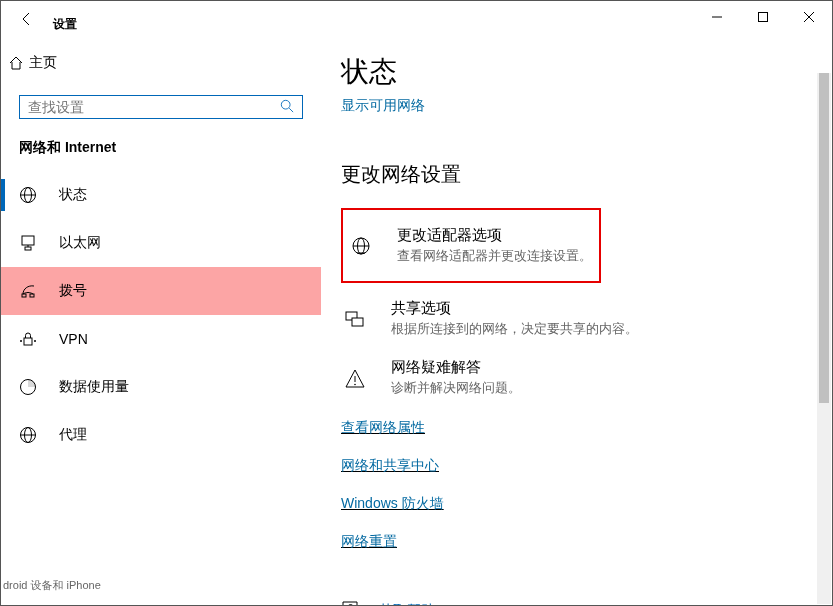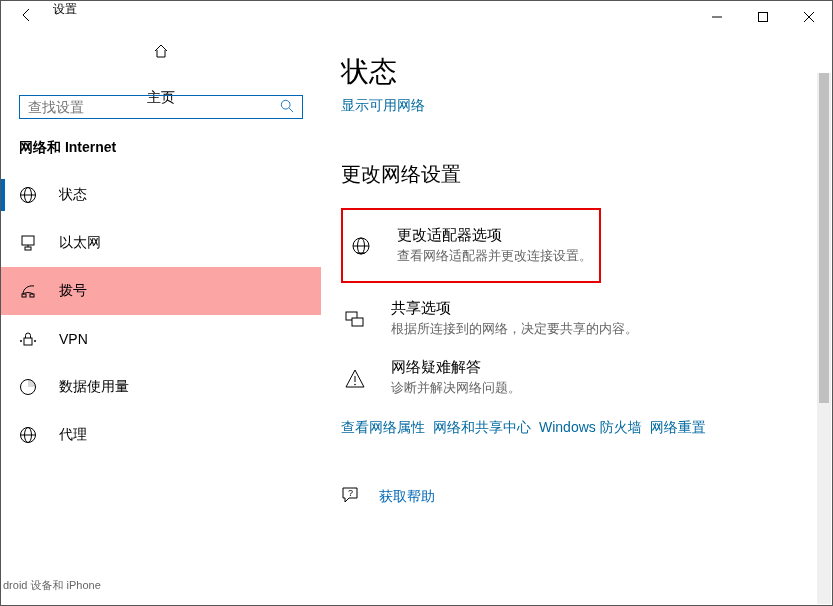--- a/index.html
+++ b/index.html
@@ -1,47 +1,47 @@
 <!DOCTYPE html>
 <html><head>
 <meta charset="utf-8">
 <style>
   * { box-sizing: border-box; margin: 0; padding: 0; }
   body { font-family: "Microsoft YaHei", "Segoe UI", sans-serif; font-size: 14px; color: #000; background: #fff; }
   .window { width: 833px; height: 606px; border: 1px solid #555; position: relative; display: flex; flex-direction: column; overflow: hidden; }
-  .titlebar { height: 32px; display: flex; align-items: flex-start; padding-left: 12px; }
+  .titlebar { height: 32px; display: flex; align-items: flex-end; padding-left: 12px; font-weight: bold; }
   .back-btn { width: 28px; height: 28px; display: flex; align-items: center; justify-content: center; font-size: 16px; cursor: pointer; }
   .title { margin-left: 12px; font-size: 12px; }
   .win-controls { margin-left: auto; display: flex; }
   .win-btn { width: 46px; height: 32px; display: flex; align-items: center; justify-content: center; cursor: pointer; }
   .win-btn svg { width: 10px; height: 10px; }
   .body { flex: 1; display: flex; overflow: hidden; }
   .sidebar { width: 320px; padding: 10px 0 0 0; display: flex; flex-direction: column; overflow-y: auto; }
-  .home-row { display: flex; align-items: center; height: 40px; padding: 0 6px; gap: 30px; cursor: pointer; margin-bottom: 12px; flex-direction: column; }
+  .home-row { display: flex; align-items: center; height: 40px; padding: 0 6px; gap: 4px; cursor: pointer; margin-bottom: 12px; }
   .home-row .icon { width: 18px; display:flex; justify-content:center; }
   .search-wrap { padding: 0 18px 20px 18px; }
   .search-box { width: 100%; height: 24px; border: 1px solid #0067b8; display: flex; align-items: center; padding: 0 8px; }
   .search-box input { flex: 1; border: none; outline: none; font-size: 14px; font-family: inherit; color: #666; background: transparent; }
   .search-box .sicon { color: #0067b8; }
   .group-label { padding: 0 18px 14px 18px; font-weight: 600; font-size: 14px; }
   .nav { display: flex; flex-direction: column; }
   .nav-item { display: flex; align-items: center; height: 48px; padding: 0 18px; gap: 22px; cursor: pointer; position: relative; }
   .nav-item .icon { width: 18px; display:flex; justify-content:center; align-items:center; }
   .nav-item.active::before { content: ""; position: absolute; left: 0; top: 8px; bottom: 8px; width: 4px; background: #0067b8; }
   .nav-item.selected { background: #fca5a5; }
   .main { flex: 1; padding: 20px 30px 0 20px; overflow-y: auto; position: relative; }
   .page-title { font-size: 28px; font-weight: 400; margin-bottom: 6px; }
   .link { color: #0369a1; cursor: pointer; font-size: 14px; display: inline-block; }
   .section-title { font-size: 20px; margin: 46px 0 20px 0; }
   .option-row { display: flex; gap: 24px; padding: 10px 2px; cursor: pointer; align-items: center; }
   .option-row .icon { width: 24px; padding-top: 2px; display:flex; justify-content:center; }
   .option-row .txt .t { font-size: 15px; }
   .option-row .txt .d { font-size: 13px; color: #666; margin-top: 2px; }
   .highlight-box { border: 2px solid #e60000; padding: 6px 4px; margin-bottom: 6px; width: 260px; }
-  .links-block { margin-top: 12px; display: flex; flex-direction: row; gap: 8px; font-size:14px; }
+  .links-block { margin-top: 12px; display: flex; flex-direction: column; gap: 20px; font-size:14px;text-decoration:underline; }
   .help-row { display:flex; align-items:center; gap:18px; margin-top: 48px; cursor:pointer; }
   .help-row .icon { width: 20px; }
   .help-row .t { color:#0067b8; }
   .scrollbar { position:absolute; right:1px; top:40px; bottom:1px; width:14px; background:#f0f0f0; }
   .scrollbar .thumb { position:absolute; left:2px; right:2px; top:0; height:330px; background:#c0c0c0; }
   .cut-text { position:absolute; left:2px; bottom:12px; font-size:11px; color:#666; }
 </style>
 </head>
 <body>
 

